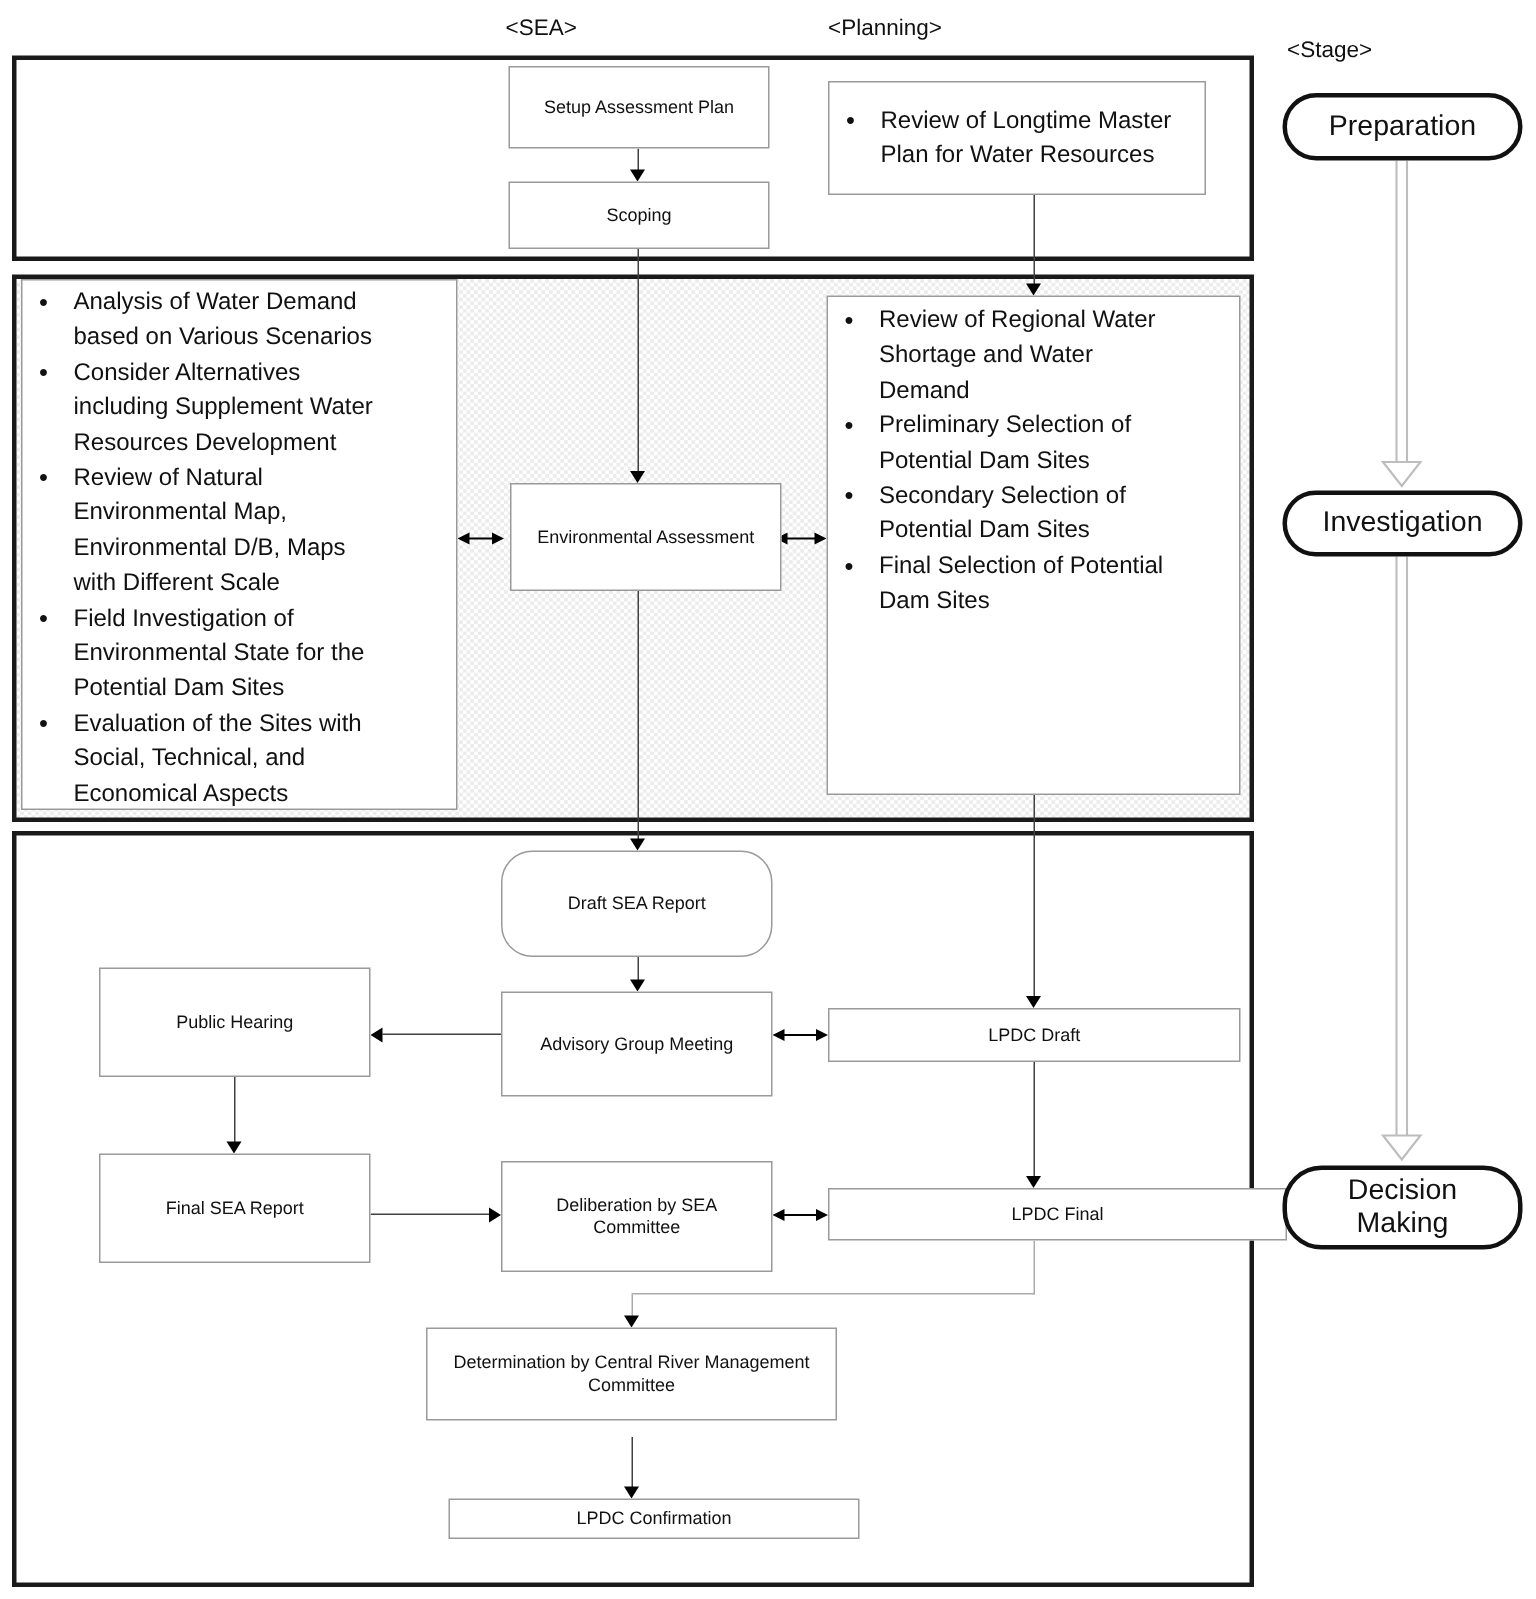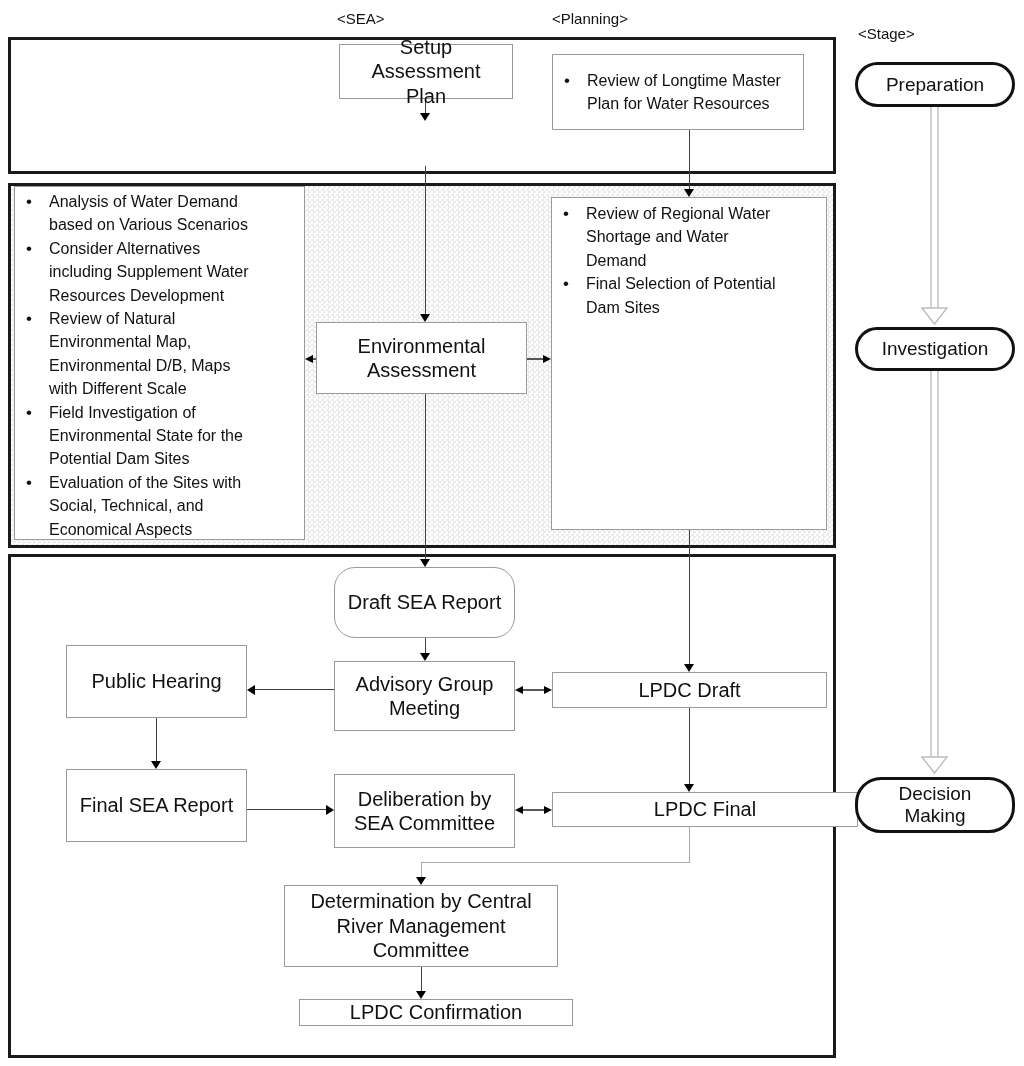--- a/index.html
+++ b/index.html
@@ -3,21 +3,21 @@
 <meta charset="utf-8">
 <style>
   html,body{margin:0;padding:0;background:#ffffff;}
   #canvas{position:relative;width:1024px;height:1066px;background:#ffffff;
           font-family:"Liberation Sans",sans-serif;color:#111;overflow:hidden;}
   .colhead{position:absolute;top:10px;height:24px;font-size:15px;text-align:left;color:#111;}
   .panel{position:absolute;border:3px solid #1a1a1a;background:#ffffff;box-sizing:border-box;}
   .panel.checker{background:repeating-conic-gradient(#ececec 0% 25%, #ffffff 0% 50%) 0 0 / 5px 5px;}
   .node{position:absolute;background:#ffffff;border:1px solid #9a9a9a;box-sizing:border-box;
         display:flex;align-items:center;justify-content:center;text-align:center;
-        font-size:20px;line-height:1.22;padding:2px 9px;}
+        font-size:12px;line-height:1.22;padding:2px 9px;}
   .stadium{position:absolute;background:#ffffff;border:3px solid #111;border-radius:26px;
         box-sizing:border-box;display:flex;align-items:center;justify-content:center;
         text-align:center;font-size:19px;line-height:1.15;}
   .listbox{position:absolute;background:#ffffff;border:1px solid #9a9a9a;box-sizing:border-box;}
   .bullets{margin:0;padding:0;list-style:none;font-size:16px;line-height:23.4px;text-align:left;}
   .bullets li{position:relative;padding-left:34px;}
   .bullets li::before{content:"\2022";position:absolute;left:11px;top:0;font-size:17px;}
   .ln{position:absolute;background:#404040;}
   .lng{position:absolute;background:#ababab;}
   .ah{position:absolute;width:0;height:0;}
@@ -93,49 +93,52 @@
   <div class="ln" style="left:689px;top:708px;width:1px;height:77px;"></div>
   <div class="ah down" style="left:684px;top:784px;"></div>
   <div class="lng" style="left:689px;top:827px;width:1px;height:36px;"></div>
   <div class="lng" style="left:421px;top:862px;width:269px;height:1px;"></div>
   <div class="lng" style="left:421px;top:863px;width:1px;height:15px;"></div>
   <div class="ah down" style="left:416px;top:877px;"></div>
   <div class="ln" style="left:421px;top:958px;width:1px;height:34px;"></div>
   <div class="ah down" style="left:416px;top:991px;"></div>
 
   <div class="node" style="left:339px;top:44px;width:174px;height:55px;">Setup Assessment Plan</div>
+  <div class="node" style="left:339px;top:121px;width:174px;height:45px;">Scoping</div>
   <div class="listbox" style="left:552px;top:54px;width:252px;height:76px;display:flex;align-items:center;">
     <ul class="bullets" style="padding-right:21px;width:100%;">
       <li>Review of Longtime Master Plan for Water Resources</li>
     </ul>
   </div>
   <div class="stadium" style="left:855px;top:62px;width:160px;height:45px;padding:0 10px;">Preparation</div>
 
   <div class="listbox" style="left:14px;top:186px;width:291px;height:354px;padding-top:3px;">
     <ul class="bullets" style="padding-right:50px;">
       <li>Analysis of Water Demand based on Various Scenarios</li>
       <li>Consider Alternatives including Supplement Water Resources Development</li>
       <li>Review of Natural Environmental Map, Environmental D/B, Maps with Different Scale</li>
       <li>Field Investigation of Environmental State for the Potential Dam Sites</li>
       <li>Evaluation of the Sites with Social, Technical, and Economical Aspects</li>
     </ul>
   </div>
-  <div class="node" style="left:316px;top:322px;width:211px;height:72px;">Environmental Assessment</div>
+  <div class="node" style="left:340px;top:322px;width:181px;height:72px;">Environmental Assessment</div>
   <div class="listbox" style="left:551px;top:197px;width:276px;height:333px;padding-top:4px;">
     <ul class="bullets" style="padding-right:42px;">
       <li>Review of Regional Water Shortage and Water Demand</li>
+      <li>Preliminary Selection of Potential Dam Sites</li>
+      <li>Secondary Selection of Potential Dam Sites</li>
       <li>Final Selection of Potential Dam Sites</li>
     </ul>
   </div>
   <div class="stadium" style="left:855px;top:327px;width:160px;height:44px;padding:0 8px;">Investigation</div>
 
   <div class="node" style="left:334px;top:567px;width:181px;height:71px;border-radius:21px;">Draft SEA Report</div>
   <div class="node" style="left:334px;top:661px;width:181px;height:70px;">Advisory Group Meeting</div>
   <div class="node" style="left:66px;top:645px;width:181px;height:73px;">Public Hearing</div>
   <div class="node" style="left:552px;top:672px;width:275px;height:36px;">LPDC Draft</div>
   <div class="node" style="left:66px;top:769px;width:181px;height:73px;">Final SEA Report</div>
   <div class="node" style="left:334px;top:774px;width:181px;height:74px;">Deliberation by SEA Committee</div>
   <div class="node" style="left:552px;top:792px;width:306px;height:35px;">LPDC Final</div>
-  <div class="node" style="left:284px;top:885px;width:274px;height:82px;padding:2px 6px;">Determination by Central River Management Committee</div>
+  <div class="node" style="left:284px;top:885px;width:274px;height:62px;padding:2px 6px;">Determination by Central River Management Committee</div>
   <div class="node" style="left:299px;top:999px;width:274px;height:27px;">LPDC Confirmation</div>
   <div class="stadium" style="left:855px;top:777px;width:160px;height:56px;padding:0 30px;">Decision Making</div>
 
 </div>
 
 </body></html>

